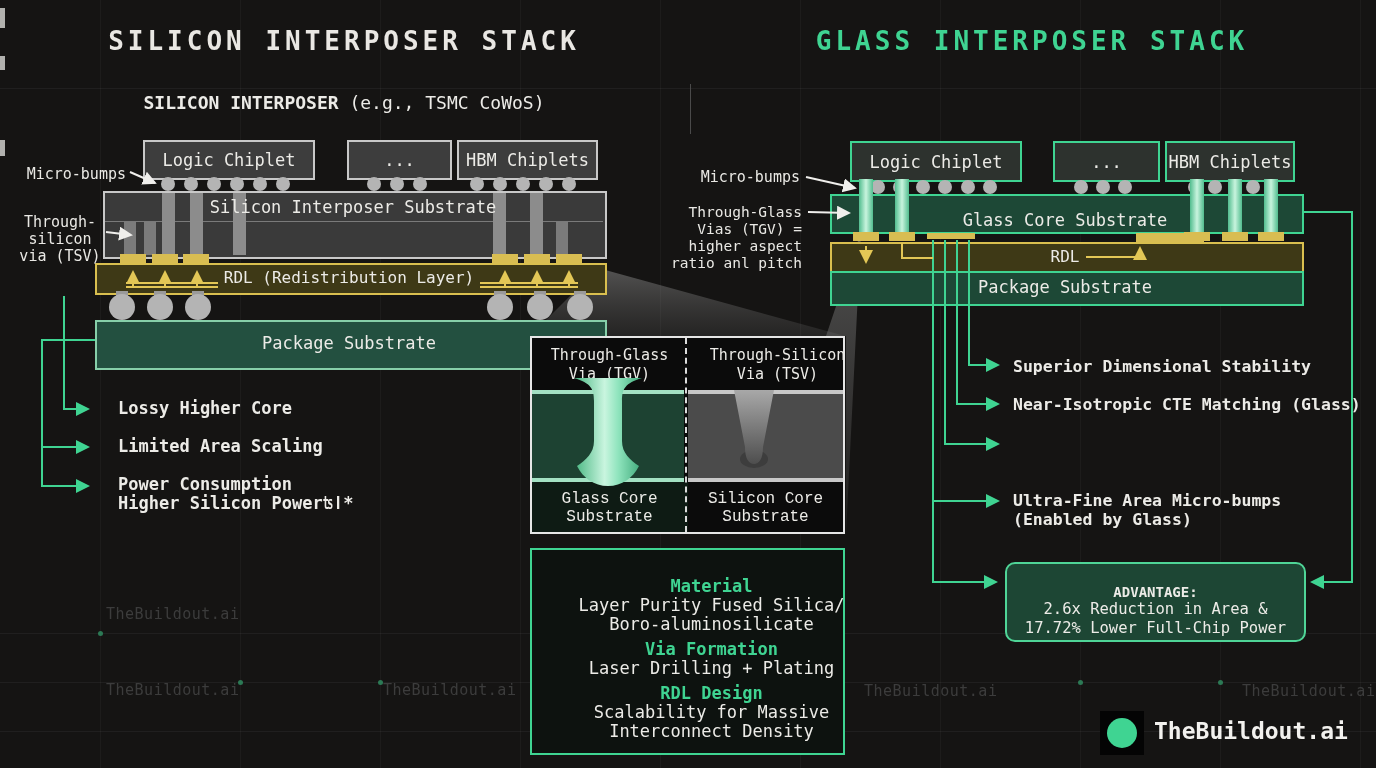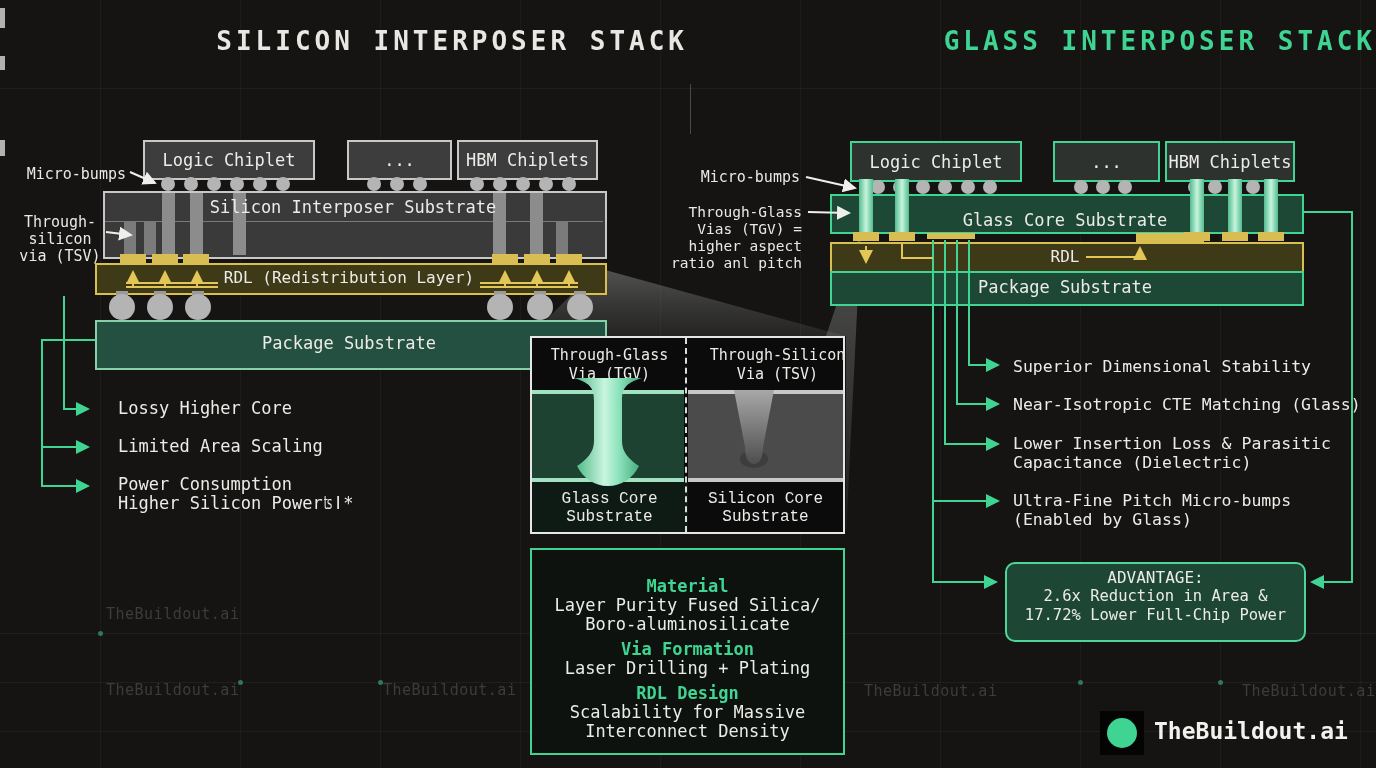--- a/index.html
+++ b/index.html
@@ -5,38 +5,38 @@
   html,body{margin:0;padding:0;background:#0d0d0d;}
   .canvas{position:relative;width:1376px;height:768px;background:#151413;overflow:hidden;
           font-family:"DejaVu Sans Mono","Liberation Mono",monospace;color:#ecebe7;
           background-image:repeating-linear-gradient(90deg,rgba(255,255,255,0.035) 0 1px,transparent 1px 140px);
           background-position:100px 0;}
   .abs{position:absolute;}
   .hgrid{position:absolute;left:0;width:1376px;height:1px;background:rgba(255,255,255,0.05);}
   .gdot{position:absolute;width:5px;height:5px;border-radius:50%;background:#2f8a5f;opacity:.85;}
   .edgemark{position:absolute;left:0;width:5px;background:#d8d8d6;opacity:.8;}
   .wm{position:absolute;font-size:15px;color:#3c3c3c;letter-spacing:.5px;}
-  .title{font-size:26px;font-weight:bold;letter-spacing:4px;text-align:right;}
+  .title{font-size:26px;font-weight:bold;letter-spacing:4px;text-align:center;}
   .subtitle{font-size:18px;text-align:center;white-space:nowrap;}
   .chip{position:absolute;border:2px solid #c8c8c8;background:#3d3d3d;display:flex;align-items:center;justify-content:center;font-size:17px;}
   .chip.green{border-color:#3fd492;background:#2d322e;}
   .bump{position:absolute;width:14px;height:14px;border-radius:50%;background:#b4b4b4;}
   .col{position:absolute;background:#8c8c8c;}
   .colh{position:absolute;background:#7b7b7b;}
   .pad{position:absolute;background:#d8bd52;}
   .ball{position:absolute;width:26px;height:26px;border-radius:50%;background:#b4b4b4;}
   .stub{position:absolute;width:12px;height:6px;background:#9a9a9a;}
   .tgv{position:absolute;width:14px;background:linear-gradient(90deg,#52bd8f,#c8f4de 50%,#52bd8f);}
   .boxlabel{position:absolute;text-align:center;font-size:17px;white-space:nowrap;}
   .sublabel{position:absolute;font-size:15px;line-height:17px;color:#e9e8e4;}
-  .bullet{position:absolute;font-size:17px;line-height:19px;white-space:nowrap;}
+  .bullet{position:absolute;font-size:17px;line-height:19px;white-space:nowrap;font-weight:bold;}
   .bullet.sm{font-size:16.5px;}
   .cmp-head{position:absolute;font-size:15px;line-height:19px;text-align:center;}
   .cmp-sub{position:absolute;font-size:16px;line-height:18px;text-align:center;font-family:Liberation Mono, monospace;}
-  .kpe-row{position:absolute;left:0;width:100%;text-align:center;font-size:17px;white-space:nowrap;}
+  .kpe-row{position:absolute;left:0;width:100%;text-align:center;font-size:17px;white-space:nowrap;padding-left:24px;}
   .kpe-row.head{color:#3fd492;font-weight:bold;}
   .green-txt{color:#3fd492;}
   .bold{font-weight:bold;}
   svg{position:absolute;left:0;top:0;}
 </style>
 </head>
 <body>
 
 <div class="canvas">
 
@@ -56,20 +56,23 @@
         <stop offset="1" stop-color="rgba(120,120,120,0.12)"></stop>
       </linearGradient>
     </defs>
     <polygon points="598,268 845,336 530,336" fill="url(#wg1)"></polygon>
     <polygon points="861,232 826,336 846,336 846,534" fill="url(#wg2)"></polygon>
   </svg>
 
   <div class="abs title" style="left:0;top:26px;width:688px;color:#e9e7e3;z-index:2">SILICON INTERPOSER STACK</div>
   <div class="abs title" style="left:688px;top:26px;width:688px;color:#3fd492;z-index:2">GLASS INTERPOSER STACK</div>
 
+  <div class="abs subtitle" style="left:0;top:92px;width:688px;z-index:2">
+    <span class="bold">SILICON INTERPOSER</span><span> (e.g., TSMC CoWoS)</span>
+  </div>
   <div class="abs" style="left:690px;top:84px;width:1px;height:50px;background:#4a4a4a;z-index:2"></div>
 
   <div class="chip" style="left:143px;top:140px;width:168px;height:36px;z-index:2">
     <span>Logic Chiplet</span>
   </div>
   <div class="chip" style="left:347px;top:140px;width:101px;height:36px;z-index:2">
     <span>...</span>
   </div>
   <div class="chip" style="left:457px;top:140px;width:137px;height:36px;z-index:2">
     <span>HBM Chiplets</span>
@@ -123,31 +126,27 @@
   <div class="boxlabel" style="left:830px;top:210px;width:470px;z-index:4">Glass Core Substrate</div>
 
   <div class="abs" style="left:830px;top:242px;width:470px;height:27px;background:#3e3916;border:2px solid #d9bf4f;z-index:2"></div>
   <div class="boxlabel" style="left:830px;top:247px;width:470px;font-size:16px;z-index:4">RDL</div>
 
   <div class="abs" style="left:830px;top:271px;width:470px;height:31px;background:#1d4836;border:2px solid #3fd492;z-index:2"></div>
   <div class="boxlabel" style="left:830px;top:277px;width:470px;z-index:4">Package Substrate</div>
 
   <div class="bullet sm" style="left:1013px;top:357px;z-index:4">Superior Dimensional Stability</div>
   <div class="bullet sm" style="left:1013px;top:395px;z-index:4">Near-Isotropic CTE Matching (Glass)</div>
-  <div class="bullet sm" style="left:1013px;top:434px;z-index:4">
-    <div>Lower Insertion Loss &amp; Parasitic</div>
-    <div>Capacitance (Dielectric)</div>
-  </div>
   <div class="bullet sm" style="left:1013px;top:491px;z-index:4">
-    <div>Ultra-Fine Pitch Micro-bumps</div>
+    <div>Ultra-Fine Area Micro-bumps</div>
     <div>(Enabled by Glass)</div>
   </div>
 
   <div class="abs" style="left:1005px;top:562px;width:297px;height:76px;background:#1d4634;border:2px solid #4fd597;border-radius:10px;z-index:2;text-align:center">
-    <div style="margin-top:4px;font-size:16px;font-weight:normal">ADVANTAGE:</div>
+    <div style="margin-top:20px;font-size:14px;font-weight:bold">ADVANTAGE:</div>
     <div style="font-size:15.5px;line-height:19px">2.6x Reduction in Area &amp;</div>
     <div style="font-size:15.5px;line-height:19px">17.72% Lower Full-Chip Power</div>
   </div>
 
   <div class="abs" style="left:530px;top:336px;width:311px;height:194px;background:#0b0b0b;border:2px solid #e6e6e6;z-index:2">
     <div class="abs" style="left:0;top:52px;width:152px;height:84px;background:#1d4232;border-top:4px solid #a3e1c3;border-bottom:4px solid #a3e1c3"></div>
     <div class="abs" style="left:156px;top:52px;width:155px;height:84px;background:#4b4b4b;border-top:4px solid #c8c8c8;border-bottom:4px solid #c8c8c8"></div>
     <div class="abs" style="left:0;top:144px;width:156px;height:50px;background:#0e1b14"></div>
     <div class="cmp-head" style="left:0;top:8px;width:155px">
       <div>Through-Glass</div>

